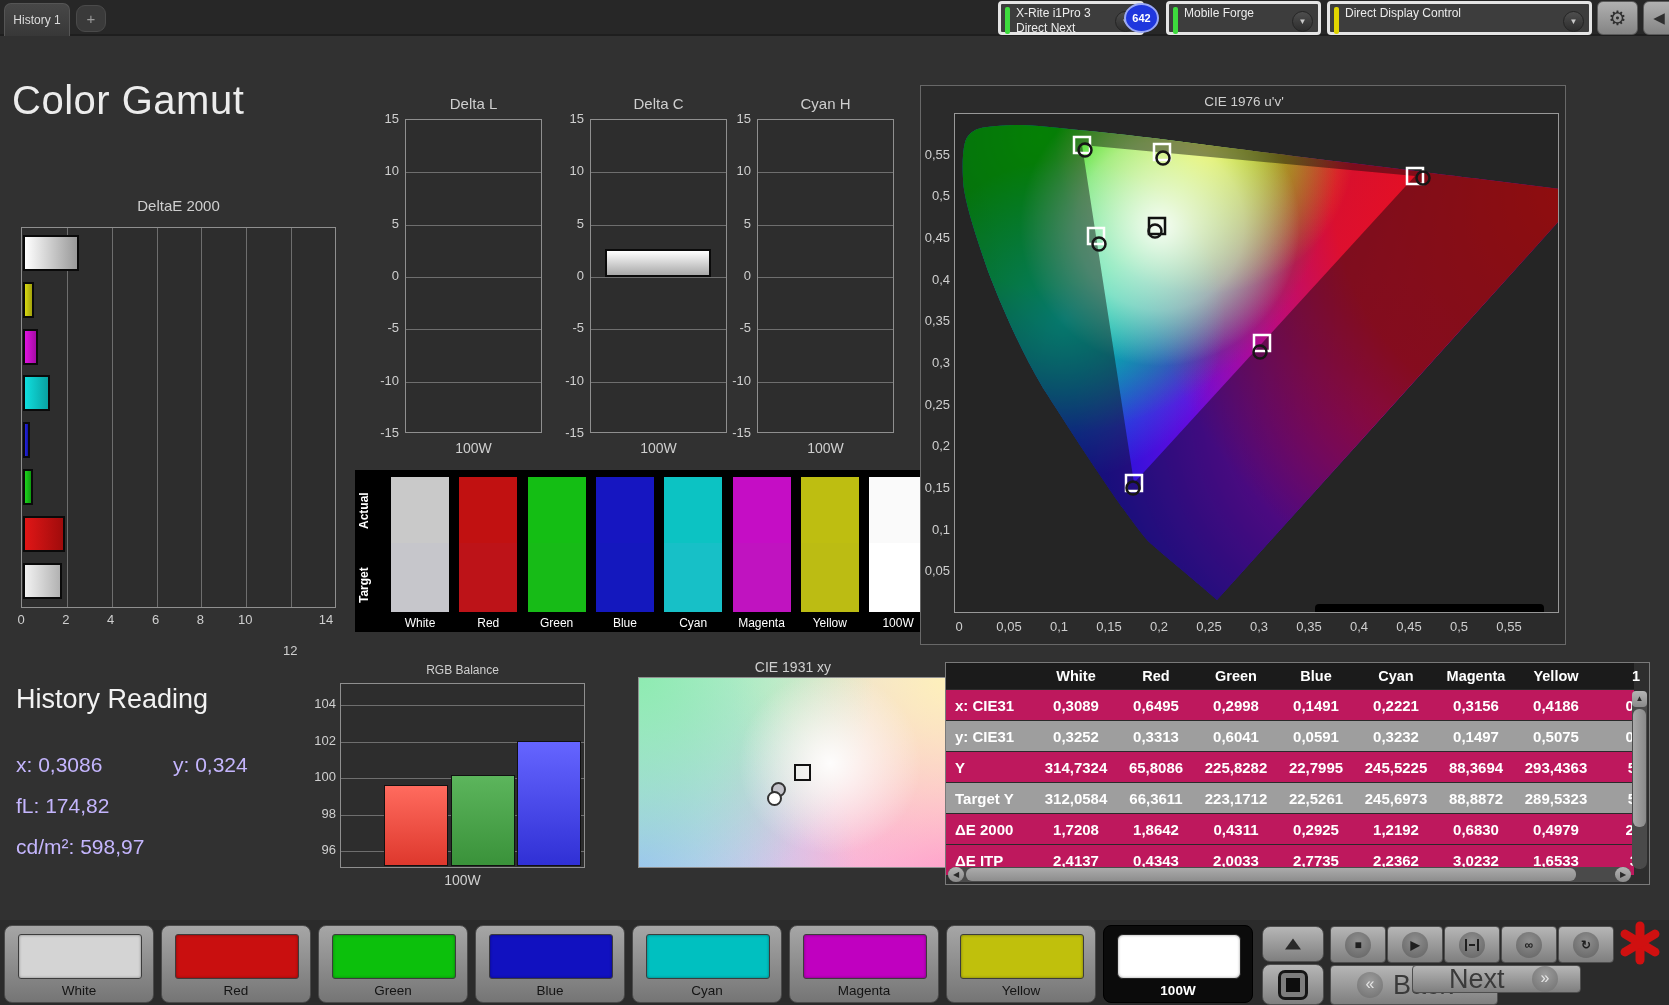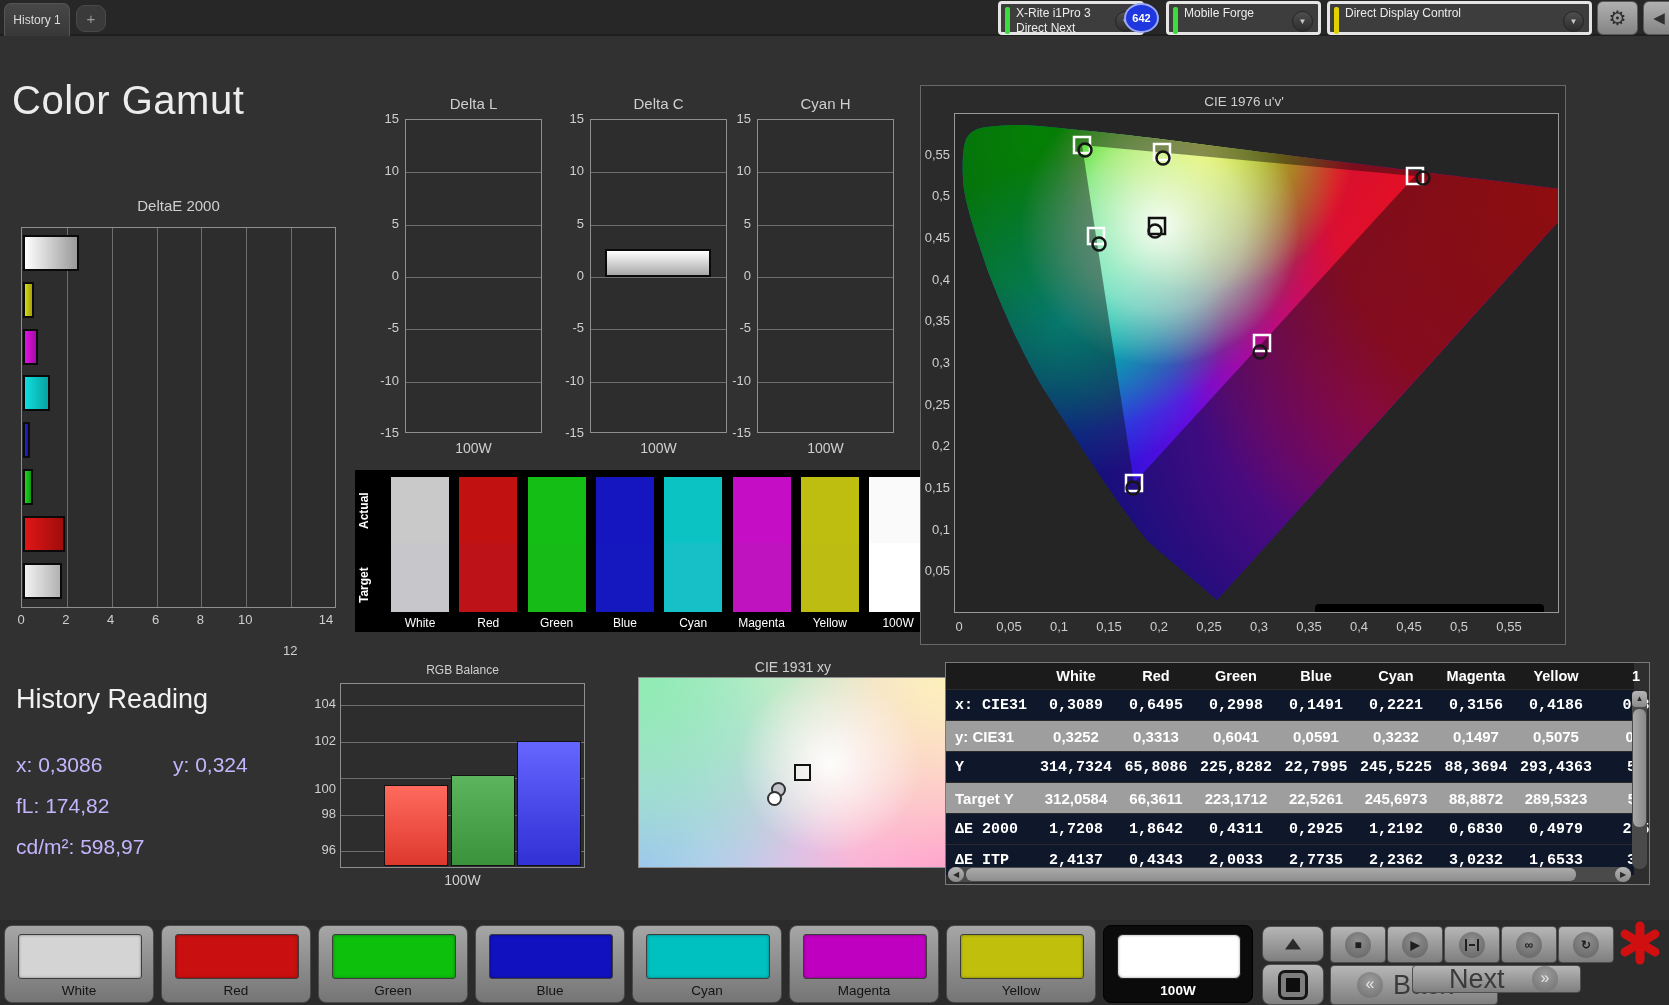--- a/index.html
+++ b/index.html
@@ -67,21 +67,21 @@
   .mk-square { position:absolute; width:17px; height:17px; border:2.5px solid #111; background:transparent; }
   .mk-circle { position:absolute; width:15px; height:15px; border-radius:50%; border:2px solid #333; }
 
   
   .dtable { position:absolute; left:945px; top:662px; width:705px; height:223px; background:#2e2e2e; border:1px solid #7a7a7a; overflow:hidden; }
   .drow { position:absolute; left:0; width:688px; height:31px; display:flex; }
   .dhead { position:absolute; left:0; top:0; width:688px; height:26px; display:flex; background:#1b1b1b; }
   .dcell { width:80px; flex:0 0 80px; text-align:center; font-size:15px; font-weight:600; color:#fff; line-height:31px; overflow:hidden; white-space:nowrap; }
   .dlabel { width:90px; flex:0 0 90px; text-align:left; padding-left:9px; font-weight:bold; }
   .dhead .dcell { line-height:26px; font-size:14.5px; }
-  .rowdark { background:#0f172a;font-family:Liberation Mono, monospace; }
+  .rowdark { background:#be185d; }
   .rowlight { background:#9e9e9e; }
   .drow { border-top:1px solid #2a2a2a; }
   .vscroll { position:absolute; right:2px; top:28px; width:15px; height:178px; background:#4a4a4a; border-radius:7px; }
   .vscroll .arr { position:absolute; top:0; left:0; width:15px; height:16px; background:linear-gradient(#b5b5b5,#8a8a8a); border-radius:4px; color:#2a2a2a; font-size:8px; text-align:center; line-height:16px; }
   .vscroll .thumb { position:absolute; top:18px; left:1px; width:13px; height:118px; background:linear-gradient(90deg,#a8a8a8,#8a8a8a); border-radius:6px; }
   .hscroll { position:absolute; left:2px; bottom:2px; height:15px; width:683px; background:#4a4a4a; border-radius:7px; }
   .hscroll .arrl,.hscroll .arrr { position:absolute; top:0; width:16px; height:15px; background:linear-gradient(#b5b5b5,#8a8a8a); border-radius:50%; color:#2a2a2a; font-size:8px; text-align:center; line-height:15px; }
   .hscroll .arrl { left:0; } .hscroll .arrr { right:0; }
   .hscroll .thumb { position:absolute; left:18px; top:1px; width:610px; height:13px; background:linear-gradient(#ababab,#8d8d8d); border-radius:6px; }
 
@@ -379,21 +379,21 @@
     <div class="gridh" style="top: 94.245px;"></div>
     <div class="gridh" style="top: 130.845px;"></div>
     <div class="gridh" style="top: 167.445px;"></div>
     <div class="rgbbar" style="left: 43px; height: 80.69px; background: linear-gradient(rgb(255, 107, 94), rgb(222, 56, 45));"></div>
     <div class="rgbbar" style="left: 109.5px; height: 90.755px; background: linear-gradient(rgb(92, 181, 92), rgb(58, 146, 58));"></div>
     <div class="rgbbar" style="left: 176px; height: 124.61px; background: linear-gradient(rgb(101, 101, 255), rgb(48, 48, 213));"></div>
   </div>
 <div id="rgb-ylabels">
     <div class="ticklabel" style="left: 298px; top: 696.045px; width: 38px; text-align: right;">104</div>
     <div class="ticklabel" style="left: 298px; top: 732.645px; width: 38px; text-align: right;">102</div>
-    <div class="ticklabel" style="left: 298px; top: 769.245px; width: 38px; text-align: right; margin-top: 12px;">100</div>
+    <div class="ticklabel" style="left: 298px; top: 769.245px; width: 38px; text-align: right;">100</div>
     <div class="ticklabel" style="left: 298px; top: 805.845px; width: 38px; text-align: right;">98</div>
     <div class="ticklabel" style="left: 298px; top: 842.445px; width: 38px; text-align: right;">96</div>
   </div>
 <div class="xlabel100" style="left:340px;top:872px;width:245px;">100W</div>
 
 <div class="chart-title" style="left:638px;top:659px;width:310px;font-size:14px;">CIE 1931 xy</div>
 <div class="cie31-plot">
   <div class="mk-square" style="left:155px;top:86px;"></div>
   <div class="mk-circle" style="left:132px;top:104px;background:#c3c3ca;"></div>
   <div class="mk-circle" style="left:128px;top:113px;background:#ffffff;"></div>

